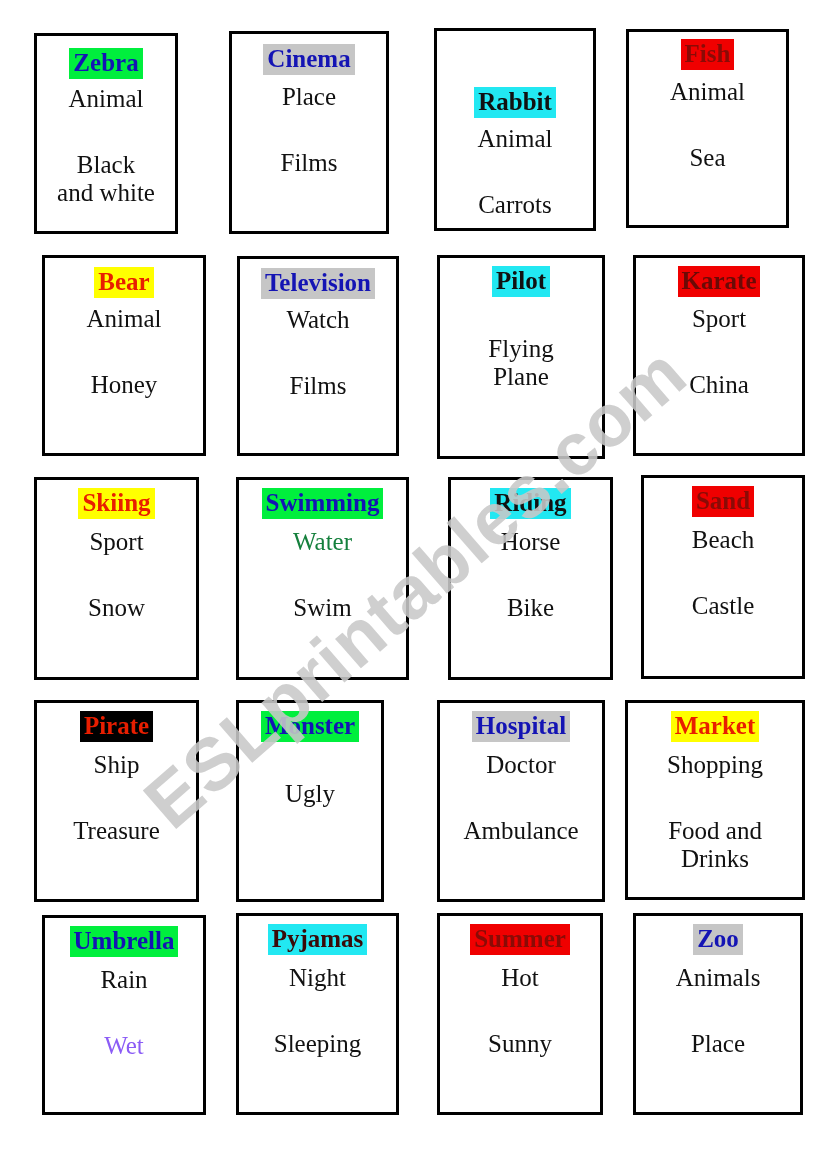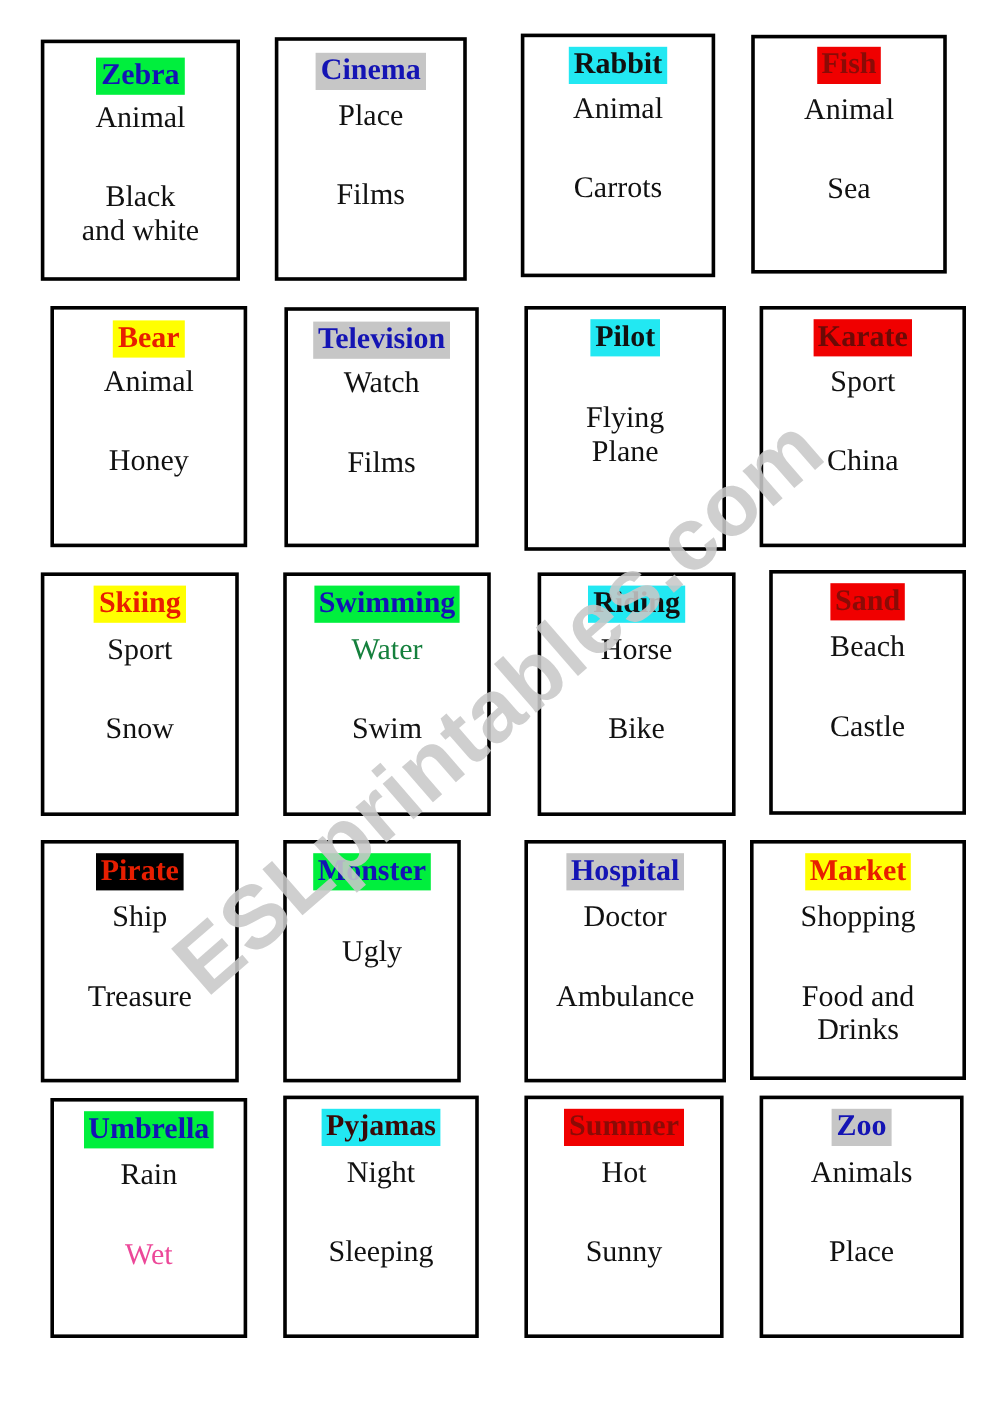--- a/index.html
+++ b/index.html
@@ -89,37 +89,37 @@
     white-space: pre-line;
     text-align: center;
   }
 </style>
 </head>
 <body style="background: rgb(255, 255, 255);">
 
 <div id="sheet">
 
   <div id="cards-layer">
-      <div class="card" style="left: 34px; top: 33px; width: 166px; height: 201px; border-color: rgb(0, 0, 0);">
+      <div class="card" style="left: 34px; top: 33px; width: 144px; height: 201px; border-color: rgb(0, 0, 0);">
         <div class="card-title-wrap" style="padding-top: 12px;"><span class="card-title" style="color: rgb(20, 20, 180); background-color: rgb(0, 239, 61);">Zebra</span></div>
         <div class="card-lines" style="margin-top: 6px;">
           <div class="card-line" style="color: rgb(17, 17, 17);">Animal</div>
           <div class="card-line" style="color: rgb(17, 17, 17); margin-top: 38px;">Black
 and white</div>
         </div>
       </div>
       <div class="card" style="left: 229px; top: 31px; width: 160px; height: 203px; border-color: rgb(0, 0, 0);">
         <div class="card-title-wrap" style="padding-top: 10px;"><span class="card-title" style="color: rgb(20, 20, 180); background-color: rgb(198, 198, 198);">Cinema</span></div>
         <div class="card-lines" style="margin-top: 8px;">
           <div class="card-line" style="color: rgb(17, 17, 17);">Place</div>
           <div class="card-line" style="color: rgb(17, 17, 17); margin-top: 38px;">Films</div>
         </div>
       </div>
       <div class="card" style="left: 434px; top: 28px; width: 162px; height: 203px; border-color: rgb(0, 0, 0);">
-        <div class="card-title-wrap" style="padding-top: 8px;"><span class="card-title" style="color: rgb(17, 17, 17); background-color: rgb(34, 232, 242);">Rabbit</span></div>
+        <div class="card-title-wrap" style="padding-top: 8px;"><span class="card-title" style="color: rgb(17, 17, 17); background-color: rgb(34, 232, 242); margin-top: 48px;">Rabbit</span></div>
         <div class="card-lines" style="margin-top: 7px;">
           <div class="card-line" style="color: rgb(17, 17, 17);">Animal</div>
           <div class="card-line" style="color: rgb(17, 17, 17); margin-top: 38px;">Carrots</div>
         </div>
       </div>
       <div class="card" style="left: 626px; top: 29px; width: 163px; height: 199px; border-color: rgb(0, 0, 0);">
         <div class="card-title-wrap" style="padding-top: 7px;"><span class="card-title" style="color: rgb(138, 11, 6); background-color: rgb(240, 0, 0);">Fish</span></div>
         <div class="card-lines" style="margin-top: 8px;">
           <div class="card-line" style="color: rgb(17, 17, 17);">Animal</div>
           <div class="card-line" style="color: rgb(17, 17, 17); margin-top: 38px;">Sea</div>
@@ -206,21 +206,21 @@
         <div class="card-lines" style="margin-top: 9px;">
           <div class="card-line" style="color: rgb(17, 17, 17);">Shopping</div>
           <div class="card-line" style="color: rgb(17, 17, 17); margin-top: 38px;">Food and
 Drinks</div>
         </div>
       </div>
       <div class="card" style="left: 42px; top: 915px; width: 164px; height: 200px; border-color: rgb(0, 0, 0);">
         <div class="card-title-wrap" style="padding-top: 8px;"><span class="card-title" style="color: rgb(20, 20, 180); background-color: rgb(0, 239, 61);">Umbrella</span></div>
         <div class="card-lines" style="margin-top: 9px;">
           <div class="card-line" style="color: rgb(17, 17, 17);">Rain</div>
-          <div class="card-line" style="color: #ec4899; margin-top: 38px;">Wet</div>
+          <div class="card-line" style="color: #8b5cf6; margin-top: 38px;">Wet</div>
         </div>
       </div>
       <div class="card" style="left: 236px; top: 913px; width: 163px; height: 202px; border-color: rgb(0, 0, 0);">
         <div class="card-title-wrap" style="padding-top: 8px;"><span class="card-title" style="color: rgb(58, 10, 8); background-color: rgb(34, 232, 242);">Pyjamas</span></div>
         <div class="card-lines" style="margin-top: 9px;">
           <div class="card-line" style="color: rgb(17, 17, 17);">Night</div>
           <div class="card-line" style="color: rgb(17, 17, 17); margin-top: 38px;">Sleeping</div>
         </div>
       </div>
       <div class="card" style="left: 437px; top: 913px; width: 166px; height: 202px; border-color: rgb(0, 0, 0);">

